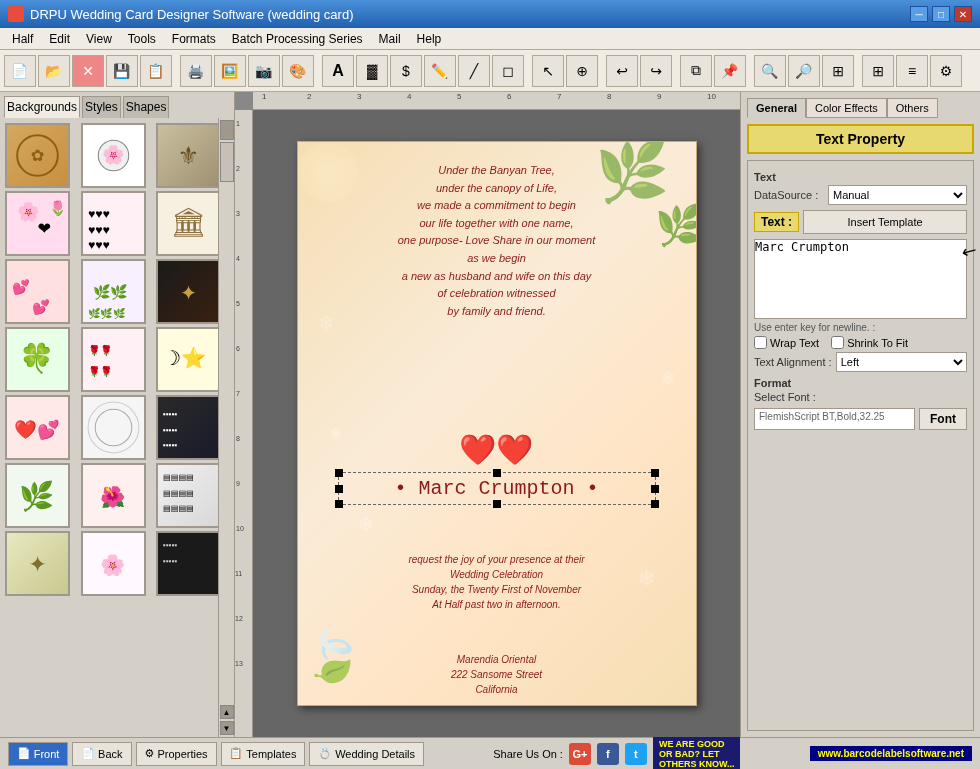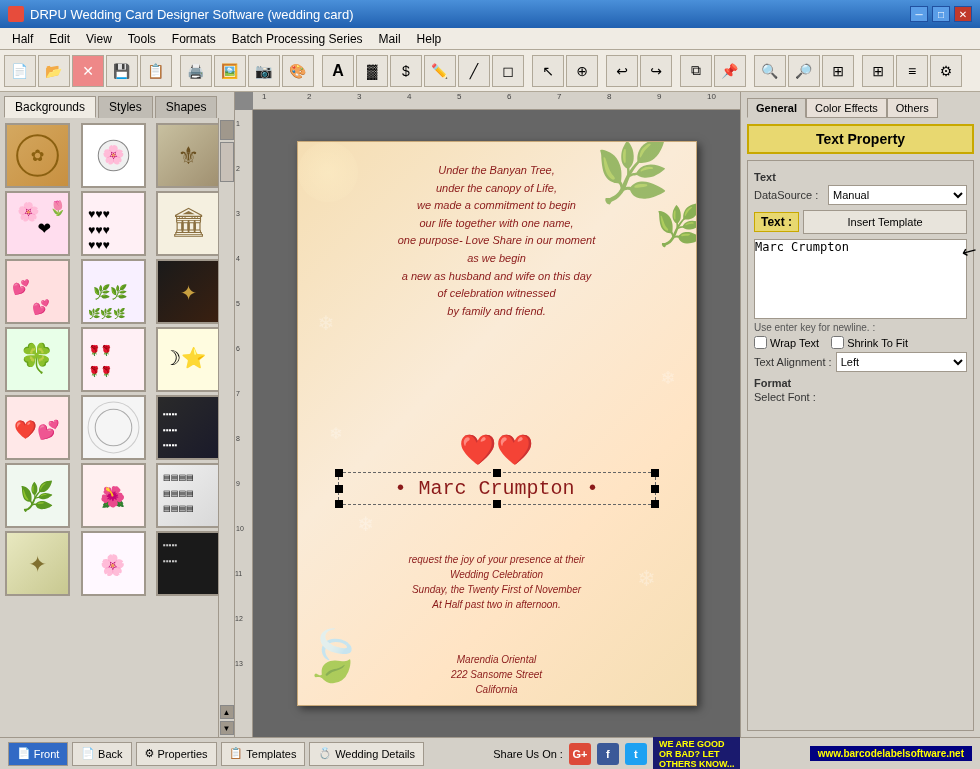--- a/index.html
+++ b/index.html
@@ -79,21 +79,21 @@
       display: flex;
       flex-direction: column;
     }
     #tab-bar {
       display: flex;
       background: #d4d0c8;
       padding: 4px 4px 0;
       gap: 2px;
     }
     .tab-btn {
-      padding: 3px 10px;
+      padding: 3px 2px;
       background: #c0bcb4;
       border: 1px solid #a0988c;
       border-bottom: none;
       cursor: pointer;
       font-size: 12px;
     }
     .tab-btn.active {
       background: #f0ece4;
       border-bottom: 1px solid #f0ece4;
     }
@@ -748,20 +748,24 @@
         </select>
       </div>
 
       
       <div class="section-label">Format</div>
 
       
       <div class="prop-row">
         <span class="prop-label">Select Font :</span>
       </div>
+      <div class="font-row">
+        <div class="font-display">FlemishScript BT,Bold,32.25</div>
+        <button class="font-btn">Font</button>
+      </div>
     </div>
   </div>
 </div>
 
 <div id="bottom-bar">
   <div class="bottom-nav">
     <div class="bottom-btn active">
       <span>📄</span>
       <span>Front</span>
     </div>

